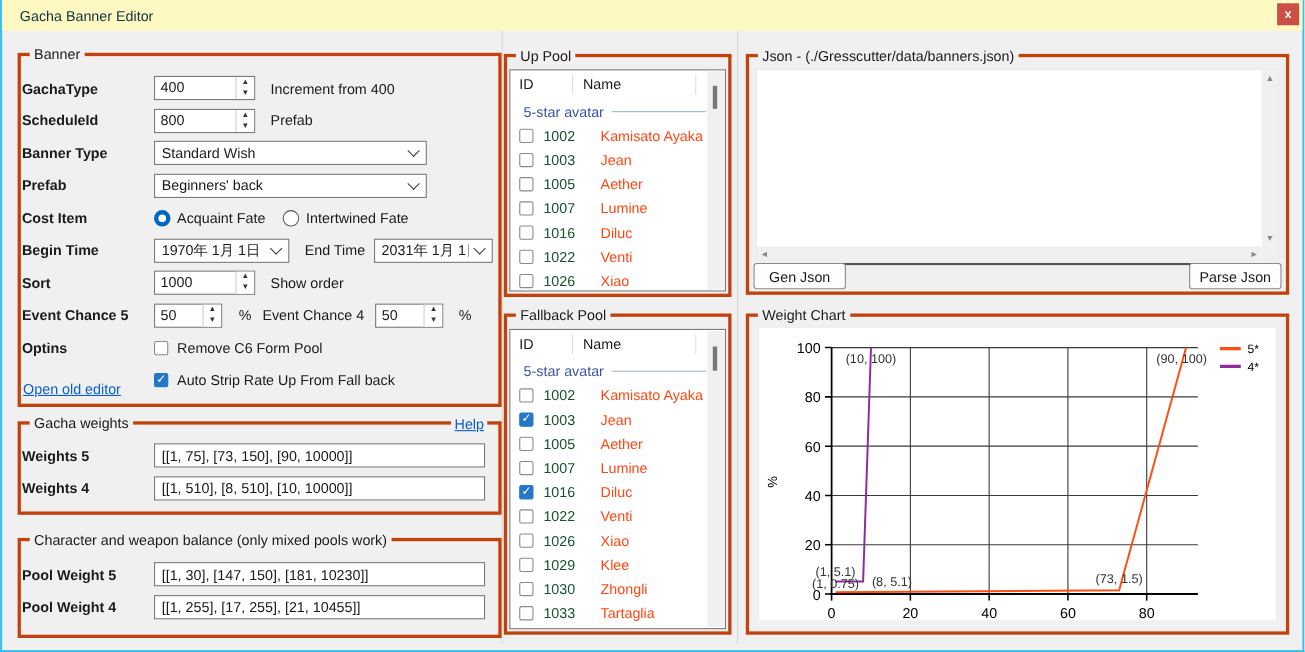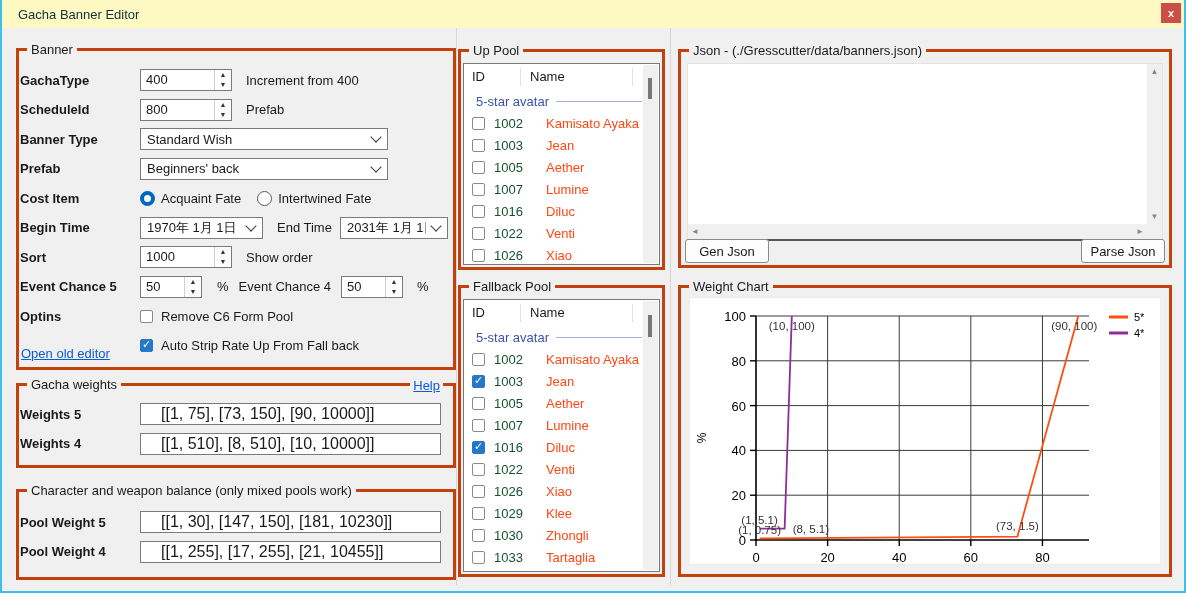--- a/index.html
+++ b/index.html
@@ -37,22 +37,22 @@
   .radio-opt{display:inline-flex;align-items:center;margin-right:16px;cursor:pointer;}
   .radio{width:13px;height:13px;border-radius:50%;border:1px solid #5a5a5a;background:#fff;box-sizing:content-box;margin-right:6px;flex:none;}
   .radio.selected{width:7px;height:7px;border:4px solid #0067c0;}
   
   .cb{width:13px;height:13px;border:1px solid #8a8a8a;border-radius:2px;background:#fff;display:inline-block;
       position:relative;flex:none;box-sizing:border-box;cursor:pointer;}
   .cb.checked{background:#2577c8;border-color:#2577c8;}
   .cb.checked::after{content:"✓";position:absolute;left:1px;top:-2px;color:#fff;font-size:11px;}
   .cb-label{margin-left:8px;white-space:nowrap;}
   
-  .tinput{border:1px solid #7a7a7a;background:#fff;height:22px;box-sizing:border-box;padding:1px 20px;
-          font-family:"Liberation Sans",sans-serif;font-size:16px;color:#1a1a1a;width:301px;}
+  .tinput{border:1px solid #7a7a7a;background:#fff;height:22px;box-sizing:border-box;padding:1px 6px;
+          font-family:"Liberation Sans",sans-serif;font-size:13px;color:#1a1a1a;width:301px;}
   
   .ptable{position:absolute;left:2px;right:2px;top:11px;bottom:2px;background:#fff;border:1px solid #7a7a7a;overflow:hidden;}
   .phead{display:flex;align-items:center;height:26px;}
   .phc1{width:57px;padding-left:8px;border-right:1px solid #e0e0e0;box-sizing:border-box;height:18px;line-height:18px;}
   .phc2{width:112px;padding-left:9px;border-right:1px solid #e0e0e0;box-sizing:border-box;height:18px;line-height:18px;}
   .psection{display:flex;align-items:center;height:22px;padding-left:12px;color:#3b53a8;margin-right:17px;}
   .psection .sline{flex:1;height:1px;background:#9fb6d9;margin-left:7px;}
   .prow{display:flex;align-items:center;height:22px;padding-left:8px;margin-right:16px;}
   .prow .cb{margin-right:9px;}
   .pid{width:36px;color:#14532d;flex:none;}

